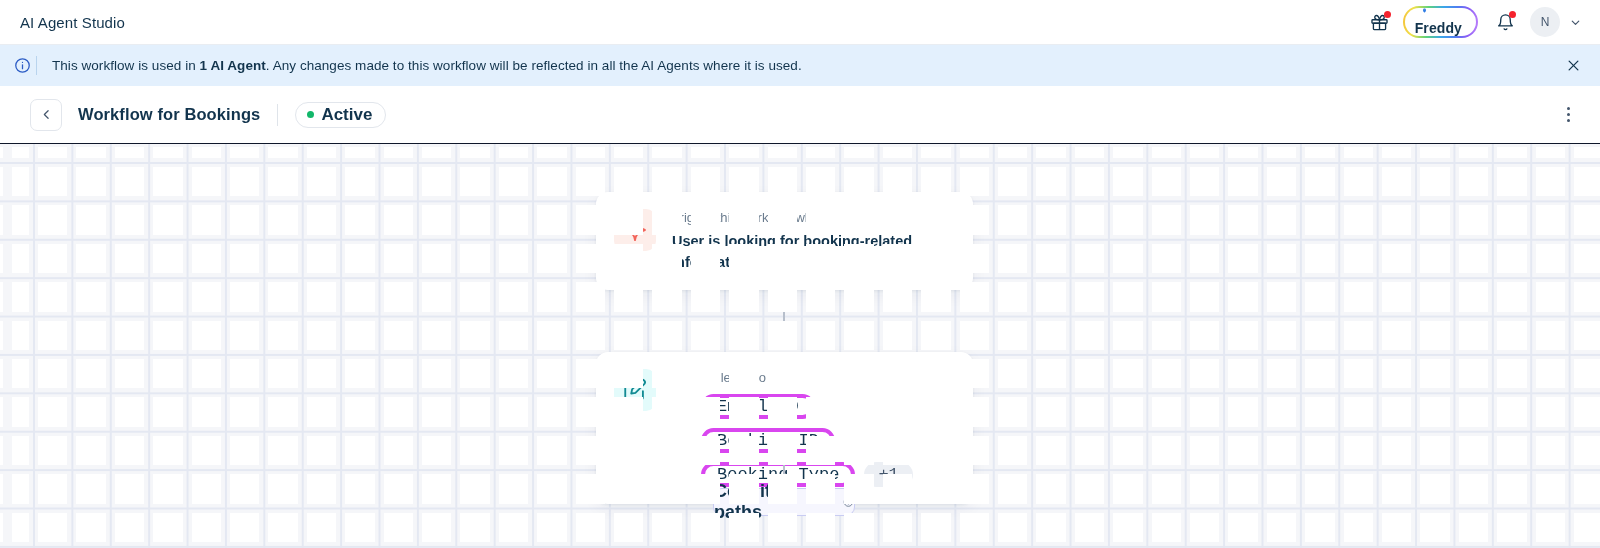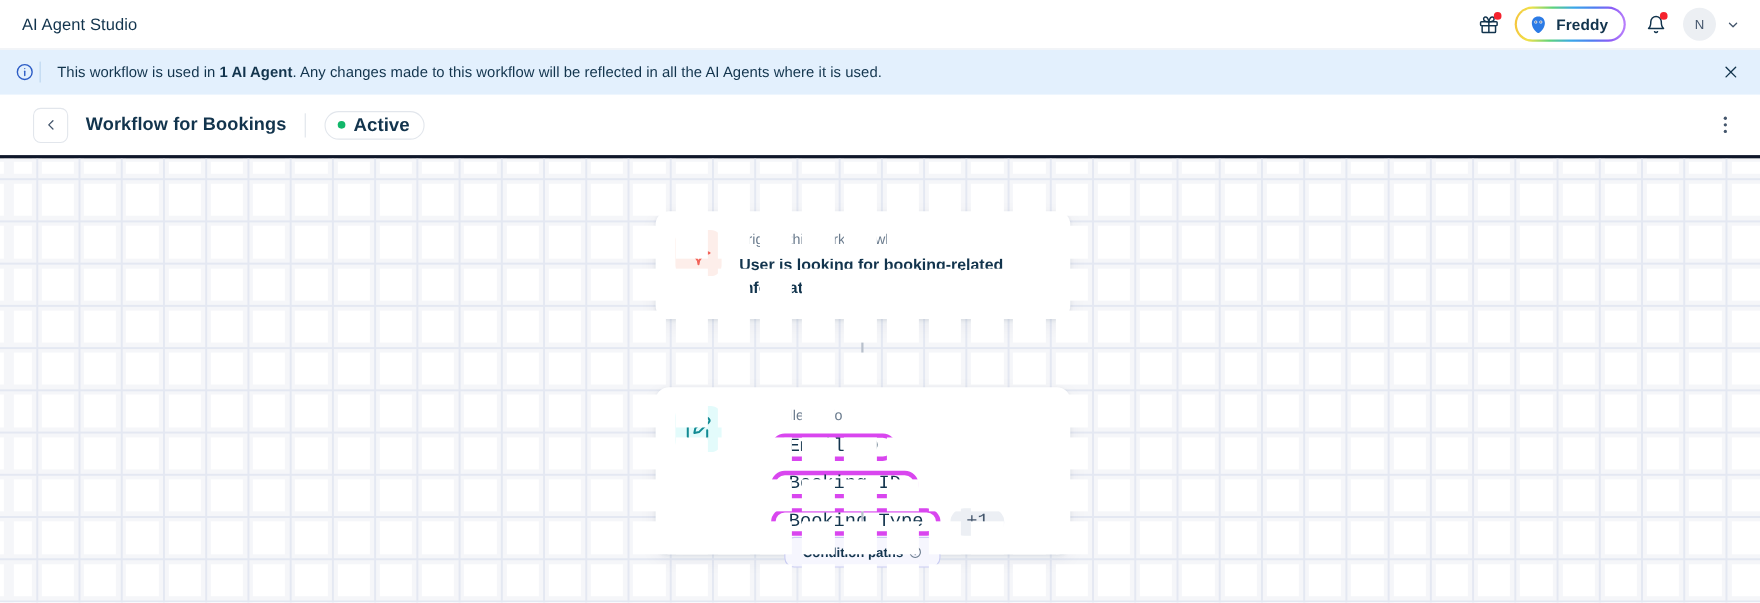--- a/index.html
+++ b/index.html
@@ -35,21 +35,21 @@
     position: absolute; width: 7px; height: 7px; border-radius: 50%;
     background: #f5222d; top: 6px; right: 6px;
   }
   .freddy-btn {
     height: 32px; border-radius: 17px; padding: 2px;
     background: linear-gradient(95deg,#f5c23b 0%, #f0e14a 14%, #5fd37a 33%, #3aa7e8 52%, #4f7ef0 70%, #8b5cf6 86%, #c084fc 100%);
     display: flex; align-items: center; margin: 0 6px 0 2px; cursor: pointer;
   }
   .freddy-inner {
     background: #fff; border-radius: 15px; height: 28px;
-    display: flex; align-items: center; gap: 7px; padding: 0 14px 0 10px;
+    display: flex; align-items: flex-start; gap: 7px; padding: 0 14px 0 10px; flex-direction: column;
   }
   .freddy-label { font-size: 14px; font-weight: 600; color: #12344d; letter-spacing: .1px; }
   .avatar {
     width: 30px; height: 30px; border-radius: 50%;
     background: #eceff3; color: #44566c;
     font-size: 12px; display: flex; align-items: center; justify-content: center;
     margin-left: 4px;
   }
   .caret-btn { width: 22px; height: 30px; display: flex; align-items: center; justify-content: center; cursor: pointer; }
 
@@ -67,21 +67,21 @@
   .banner-text b { font-weight: 700; }
   .banner-close {
     margin-left: auto; width: 26px; height: 26px;
     display: flex; align-items: center; justify-content: center; cursor: pointer;
   }
 
   
   .wfheader {
     height: 58px; flex: 0 0 58px;
     background: #ffffff;
-    border-bottom: 3px solid #0f172a;
+    border-bottom: 1px solid #0f172a;
     display: flex; align-items: center;
     padding: 0 16px 0 30px;
   }
   .back-btn {
     width: 32px; height: 32px; border-radius: 7px;
     border: 1px solid #e2e6ec; background: #fff;
     display: flex; align-items: center; justify-content: center; cursor: pointer;
   }
   .wf-title {
     font-size: 16.5px; font-weight: 700; color: #12344d;
@@ -169,21 +169,21 @@
     content: ''; position: absolute; left: -4px; bottom: -7px;
     border-left: 5px solid transparent; border-right: 5px solid transparent;
     border-top: 8px solid #b7bfcb;
   }
 
   .cond-pill {
     position: absolute;
     border: 1px solid #c9ccf2; background: #f6f6fe;
     border-radius: 9px; height: 28px;
     display: flex; align-items: center; justify-content: center; gap: 5px;
-    font-size: 12px; font-weight: 600; color: #12344d;
+    font-size: 18px; font-weight: 600; color: #12344d;
     cursor: pointer;
   }
 </style>
 </head>
 <body>
 
 <div class="app">
 
   <div class="topbar">
     <div class="app-title">AI Agent Studio</div>

